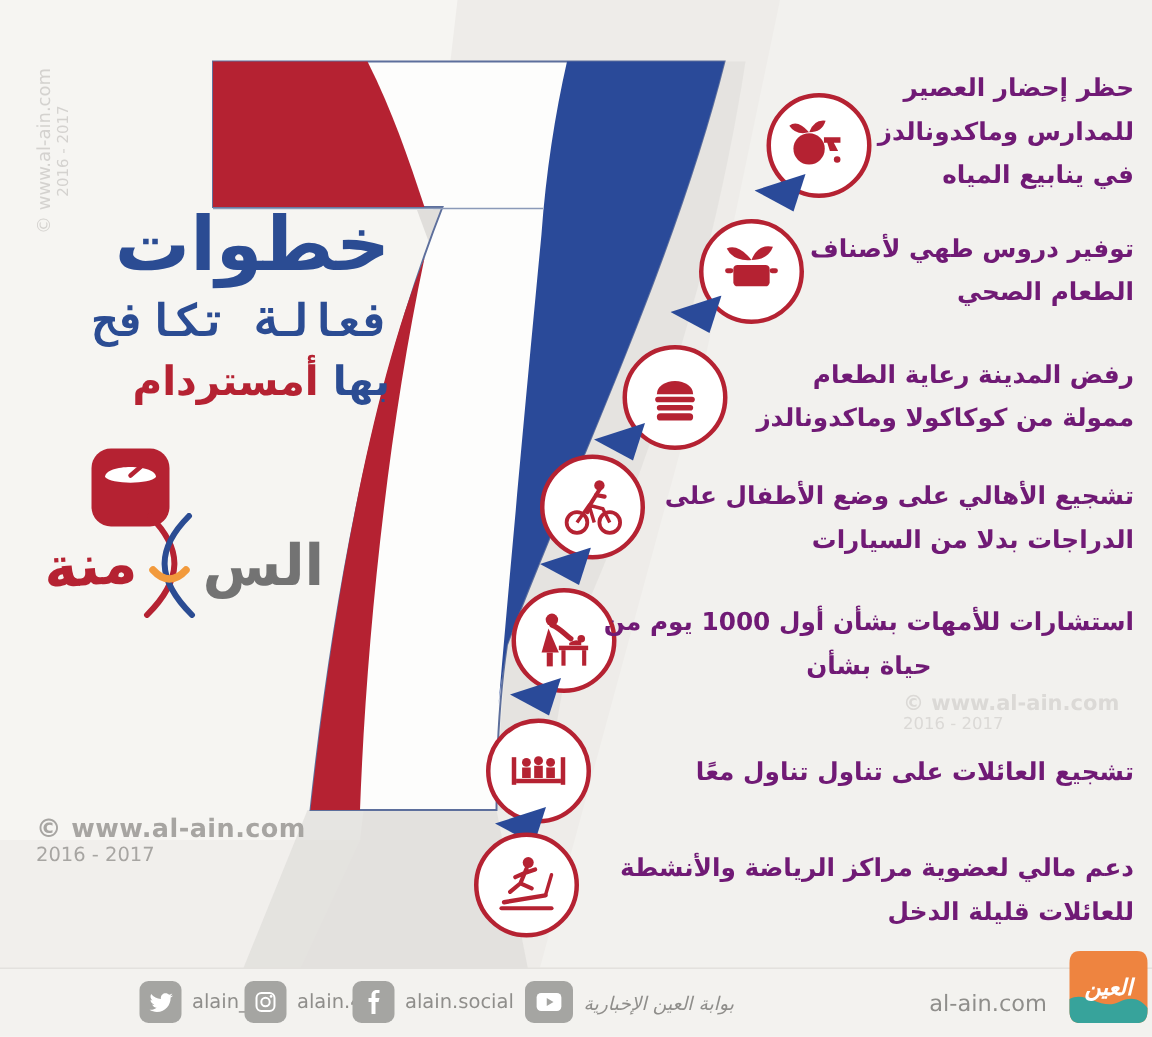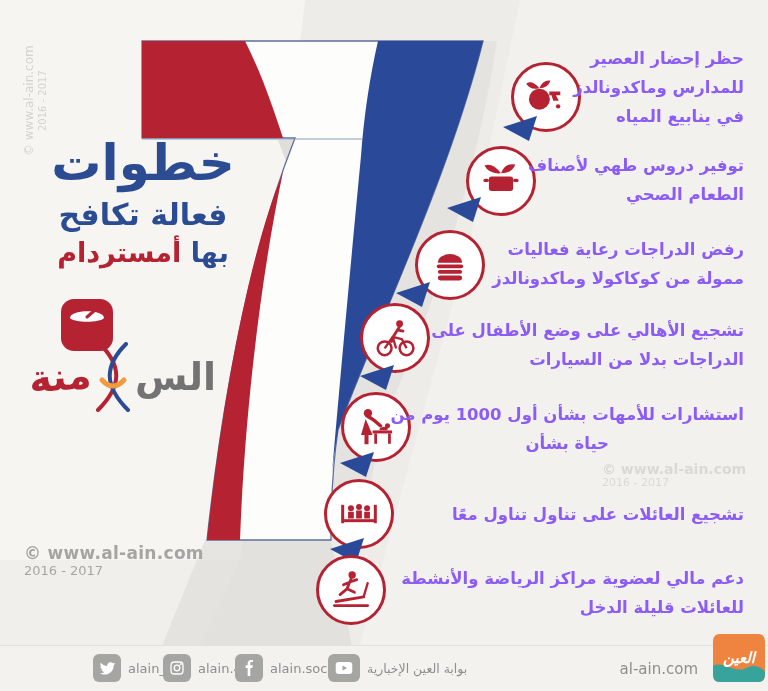--- a/index.html
+++ b/index.html
@@ -10,33 +10,33 @@
   
   .wm{position:absolute;color:#c7c5c2;z-index:4;line-height:1.15;}
   .wm-vert{left:-44px;top:88px;width:160px;transform:rotate(-90deg);font-size:12px;color:#d4d2cf;text-align:center;}
   .wm-bottom{left:24px;top:544px;color:#a7a5a2;}
   .wm-bottom .l1{font-size:17px;font-weight:bold;letter-spacing:.3px;}
   .wm-bottom .l2{font-size:13px;margin-right:2px;}
   .wm-mid{left:602px;top:461px;color:#dbd9d6;}
   .wm-mid .l1{font-size:14px;font-weight:bold;}
   .wm-mid .l2{font-size:11px;}
   
-  .title{position:absolute;left:26px;top:136px;width:234px;text-align:center;z-index:3;direction:rtl;}
+  .title{position:absolute;left:26px;top:136px;width:234px;z-index:3;direction:rtl;}
   .t1{font-size:50px;font-weight:bold;color:#2b4c93;line-height:1.1;}
-  .t2{font-size:30px;font-weight:bold;color:#2b4c93;margin-top:6px;}
+  .t2{font-size:30px;font-weight:bold;color:#2b4c93;margin-top:6px;font-family:Liberation Mono, monospace;}
   .t3{font-size:27px;font-weight:bold;margin-top:5px;}
   .t3 .blue{color:#2b4c93;}
   .t3 .red{color:#b52232;}
   .scale-wrap{position:absolute;left:60px;top:298px;z-index:3;}
   .obesity{position:absolute;left:20px;top:342px;width:205px;z-index:3;direction:rtl;display:flex;align-items:center;justify-content:center;gap:1px;font-size:38px;font-weight:bold;}
   .obesity .blue{color:#737373;}
   .obesity .red{color:#b52232;transform:rotate(-4deg);}
   
   .step-circle{position:absolute;width:70px;height:70px;border-radius:50%;background:#fff;border:3px solid #b52232;box-sizing:border-box;display:flex;align-items:center;justify-content:center;z-index:2;}
-  .step-text{position:absolute;right:24px;z-index:2;direction:rtl;text-align:right;color:#8b5cf6;font-weight:bold;font-size:16.5px;line-height:29px;}
+  .step-text{position:absolute;right:12px;z-index:2;direction:rtl;text-align:right;color:#701a75;font-weight:bold;font-size:16.5px;line-height:29px;}
   .arrow{position:absolute;z-index:2;}
   
   .footer{position:absolute;left:0;bottom:0;width:768px;height:45px;background:#f3f2ef;z-index:5;box-shadow:0 -1px 0 #e3e1de;}
   .soc{position:absolute;display:flex;align-items:center;gap:7px;top:8px;}
   .soc .ic{width:28px;height:28px;border-radius:6px;background:#a5a5a2;display:flex;align-items:center;justify-content:center;}
   .soc .lbl{color:#8f8e8b;font-size:13px;}
   .soc-ar .lbl{font-size:12.5px;}
   .site-label{position:absolute;right:70px;top:14px;color:#8f8e8b;font-size:15px;}
   .logo{position:absolute;right:2px;bottom:3px;z-index:6;font-style:italic;}
 </style>
@@ -138,21 +138,21 @@
 
   <div class="step-circle" style="left:415px;top:230px;">
     <svg width="44" height="44" viewBox="0 0 40 40">
       <path d="M9,18 a11,8 0 0 1 22,0 Z" fill="#b52232"></path>
       <rect x="8" y="19.5" width="24" height="3.4" rx="1.7" fill="#b52232"></rect>
       <rect x="9" y="24.5" width="22" height="3.4" rx="1.7" fill="#b52232"></rect>
       <rect x="9" y="29.5" width="22" height="4.5" rx="2.2" fill="#b52232"></rect>
     </svg>
   </div>
   <div class="step-text" style="top:235px;">
-    <div>رفض الدراجات رعاية فعاليات</div>
+    <div>رفض المدينة رعاية الطعام</div>
     <div>ممولة من كوكاكولا وماكدونالدز</div>
   </div>
   <svg class="arrow" style="left:396px;top:282px;" width="36" height="26" viewBox="0 0 36 26">
     <polygon points="34,0 0,11 26,25" fill="#2a4a99"></polygon>
   </svg>
 
   <div class="step-circle" style="left:360px;top:303px;">
     <svg width="46" height="46" viewBox="0 0 40 40">
       <circle cx="11" cy="29" r="6" fill="none" stroke="#b52232" stroke-width="2.2"></circle>
       <circle cx="30" cy="29" r="6" fill="none" stroke="#b52232" stroke-width="2.2"></circle>
@@ -256,21 +256,21 @@
 
     <div class="soc" style="left:235px;">
       <span class="ic">
         <svg width="16" height="16" viewBox="0 0 24 24" fill="#fff">
             <path d="M15,3h3V0h-3c-2.8,0-5,2.2-5,5v3H7v4h3v12h4V12h3l1-4h-4V5C14,3.9,14.4,3,15,3z"></path>
           </svg>
       </span>
       <span class="lbl">alain.social</span>
     </div>
 
-    <div class="soc soc-ar" style="left:328px;">
+    <div class="soc soc-ar" style="left:350px;font-style:italic;">
       <span class="ic" style="width:32px;">
         <svg width="18" height="14" viewBox="0 0 24 18">
             <rect x="1" y="1" width="22" height="16" rx="4" fill="#fff"></rect>
             <polygon points="10,5.5 16,9 10,12.5" fill="#a5a5a2"></polygon>
           </svg>
       </span>
       <span class="lbl" dir="rtl">بوابة العين الإخبارية</span>
     </div>
 
     <span class="site-label">al-ain.com</span>

